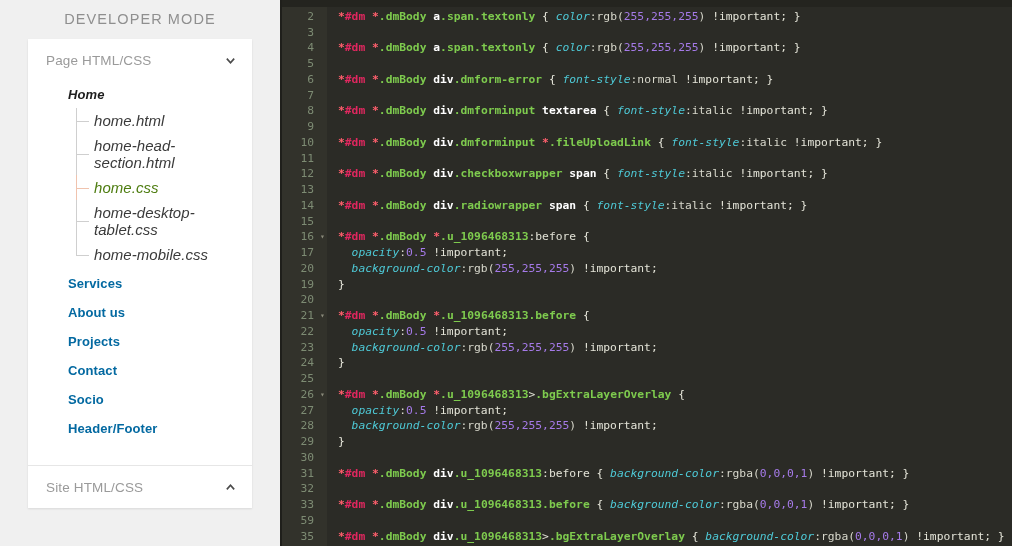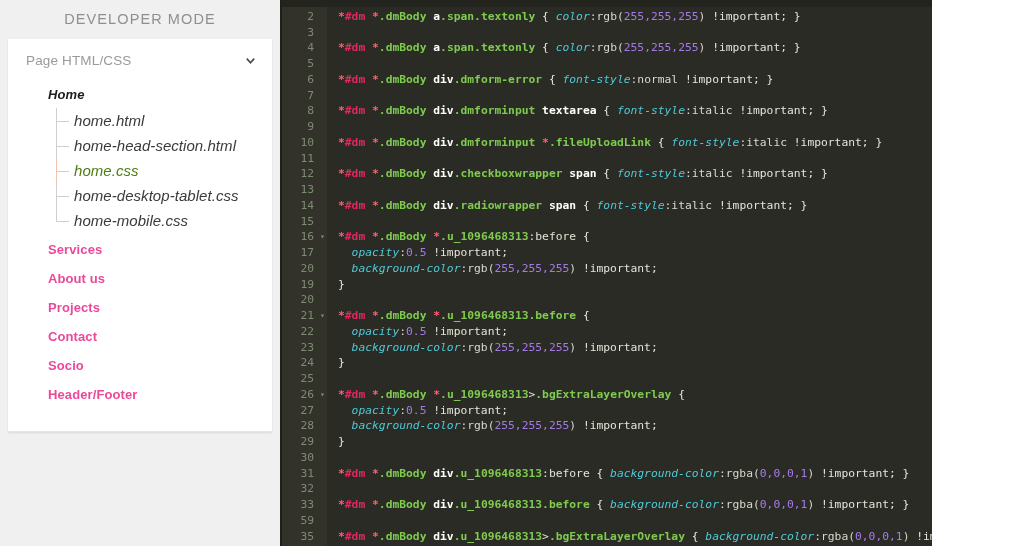--- a/index.html
+++ b/index.html
@@ -8,21 +8,21 @@
   }
   body {
     width: 1024px;
     height: 546px;
     overflow: hidden;
     font-family: "Liberation Sans", sans-serif;
     background: #ffffff;
   }
   .app {
     display: flex;
-    width: 932px;
+    width: 1012px;
     height: 546px;
     align-items: flex-end;
   }
 
   
   .sidebar {
     width: 280px;
     min-width: 280px;
     height: 546px;
     background: #f0f0f0;
@@ -34,21 +34,21 @@
     text-align: center;
     font-size: 14.5px;
     letter-spacing: 1.1px;
     color: #8f8f8f;
     padding: 11px 0 12px 0;
     font-weight: 400;
     user-select: none;
   }
   .panel {
     background: #ffffff;
-    margin: 0 8px;
+    margin: 0 28px;
     box-shadow: 0 1px 2px rgba(0,0,0,0.10);
     overflow: hidden;
   }
   .panel-header {
     display: flex;
     align-items: center;
     justify-content: space-between;
     padding: 14px 16px 13px 18px;
     cursor: pointer;
   }
@@ -112,21 +112,21 @@
     width: 13px;
     height: 1px;
     background: #cfcfcf;
   }
   .file-item.active::before, .file-item.active::after { background: #f0c3ae; }
 
   .nav-list { list-style: none; margin: 0; padding: 0; }
   .nav-item {
     font-size: 13px;
     font-weight: bold;
-    color: #ec4899;
+    color: #0369a1;
     padding: 7px 0 7px 40px;
     cursor: pointer;
     letter-spacing: 0.1px;
   }
   .panel-divider {
     height: 1px;
     background: #e6e6e6;
     margin: 8px 0 0 0;
   }
 
@@ -235,20 +235,28 @@
           <li class="nav-item">About us</li>
           <li class="nav-item">Projects</li>
           <li class="nav-item">Contact</li>
           <li class="nav-item">Socio</li>
           <li class="nav-item">Header/Footer</li>
         </ul>
       </div>
 
       <div class="panel-divider"></div>
 
+      <div class="panel-header">
+        <span class="ph-label">Site HTML/CSS</span>
+        <span class="chev">
+          <svg viewBox="0 0 12 12" width="11" height="11">
+            <path d="M2 8 L6 3.5 L10 8" fill="none" stroke="currentColor" stroke-width="1.8"></path>
+          </svg>
+        </span>
+      </div>
     </div>
   </div>
 
   <div class="editor">
     <div class="left-rule"></div>
     <div class="code-scroll" id="code-scroll">
         <div class="code-line"><div class="gutter">1</div><div class="fold"></div><div class="code-text"></div></div>
         <div class="code-line"><div class="gutter">2</div><div class="fold"></div><div class="code-text"><span class="t-star">*</span><span class="t-id">#dm</span><span class="t-plain"> </span><span class="t-star">*</span><span class="t-cls">.dmBody</span><span class="t-plain"> </span><span class="t-tag">a</span><span class="t-cls">.span</span><span class="t-cls">.textonly</span><span class="t-brace"> { </span><span class="t-prop">color</span><span class="t-val">:</span><span class="t-val">rgb</span><span class="t-val">(</span><span class="t-num">255,255,255</span><span class="t-val">)</span><span class="t-imp"> !important; }</span></div></div>
         <div class="code-line"><div class="gutter">3</div><div class="fold"></div><div class="code-text"></div></div>
         <div class="code-line"><div class="gutter">4</div><div class="fold"></div><div class="code-text"><span class="t-star">*</span><span class="t-id">#dm</span><span class="t-plain"> </span><span class="t-star">*</span><span class="t-cls">.dmBody</span><span class="t-plain"> </span><span class="t-tag">a</span><span class="t-cls">.span</span><span class="t-cls">.textonly</span><span class="t-brace"> { </span><span class="t-prop">color</span><span class="t-val">:</span><span class="t-val">rgb</span><span class="t-val">(</span><span class="t-num">255,255,255</span><span class="t-val">)</span><span class="t-imp"> !important; }</span></div></div>

